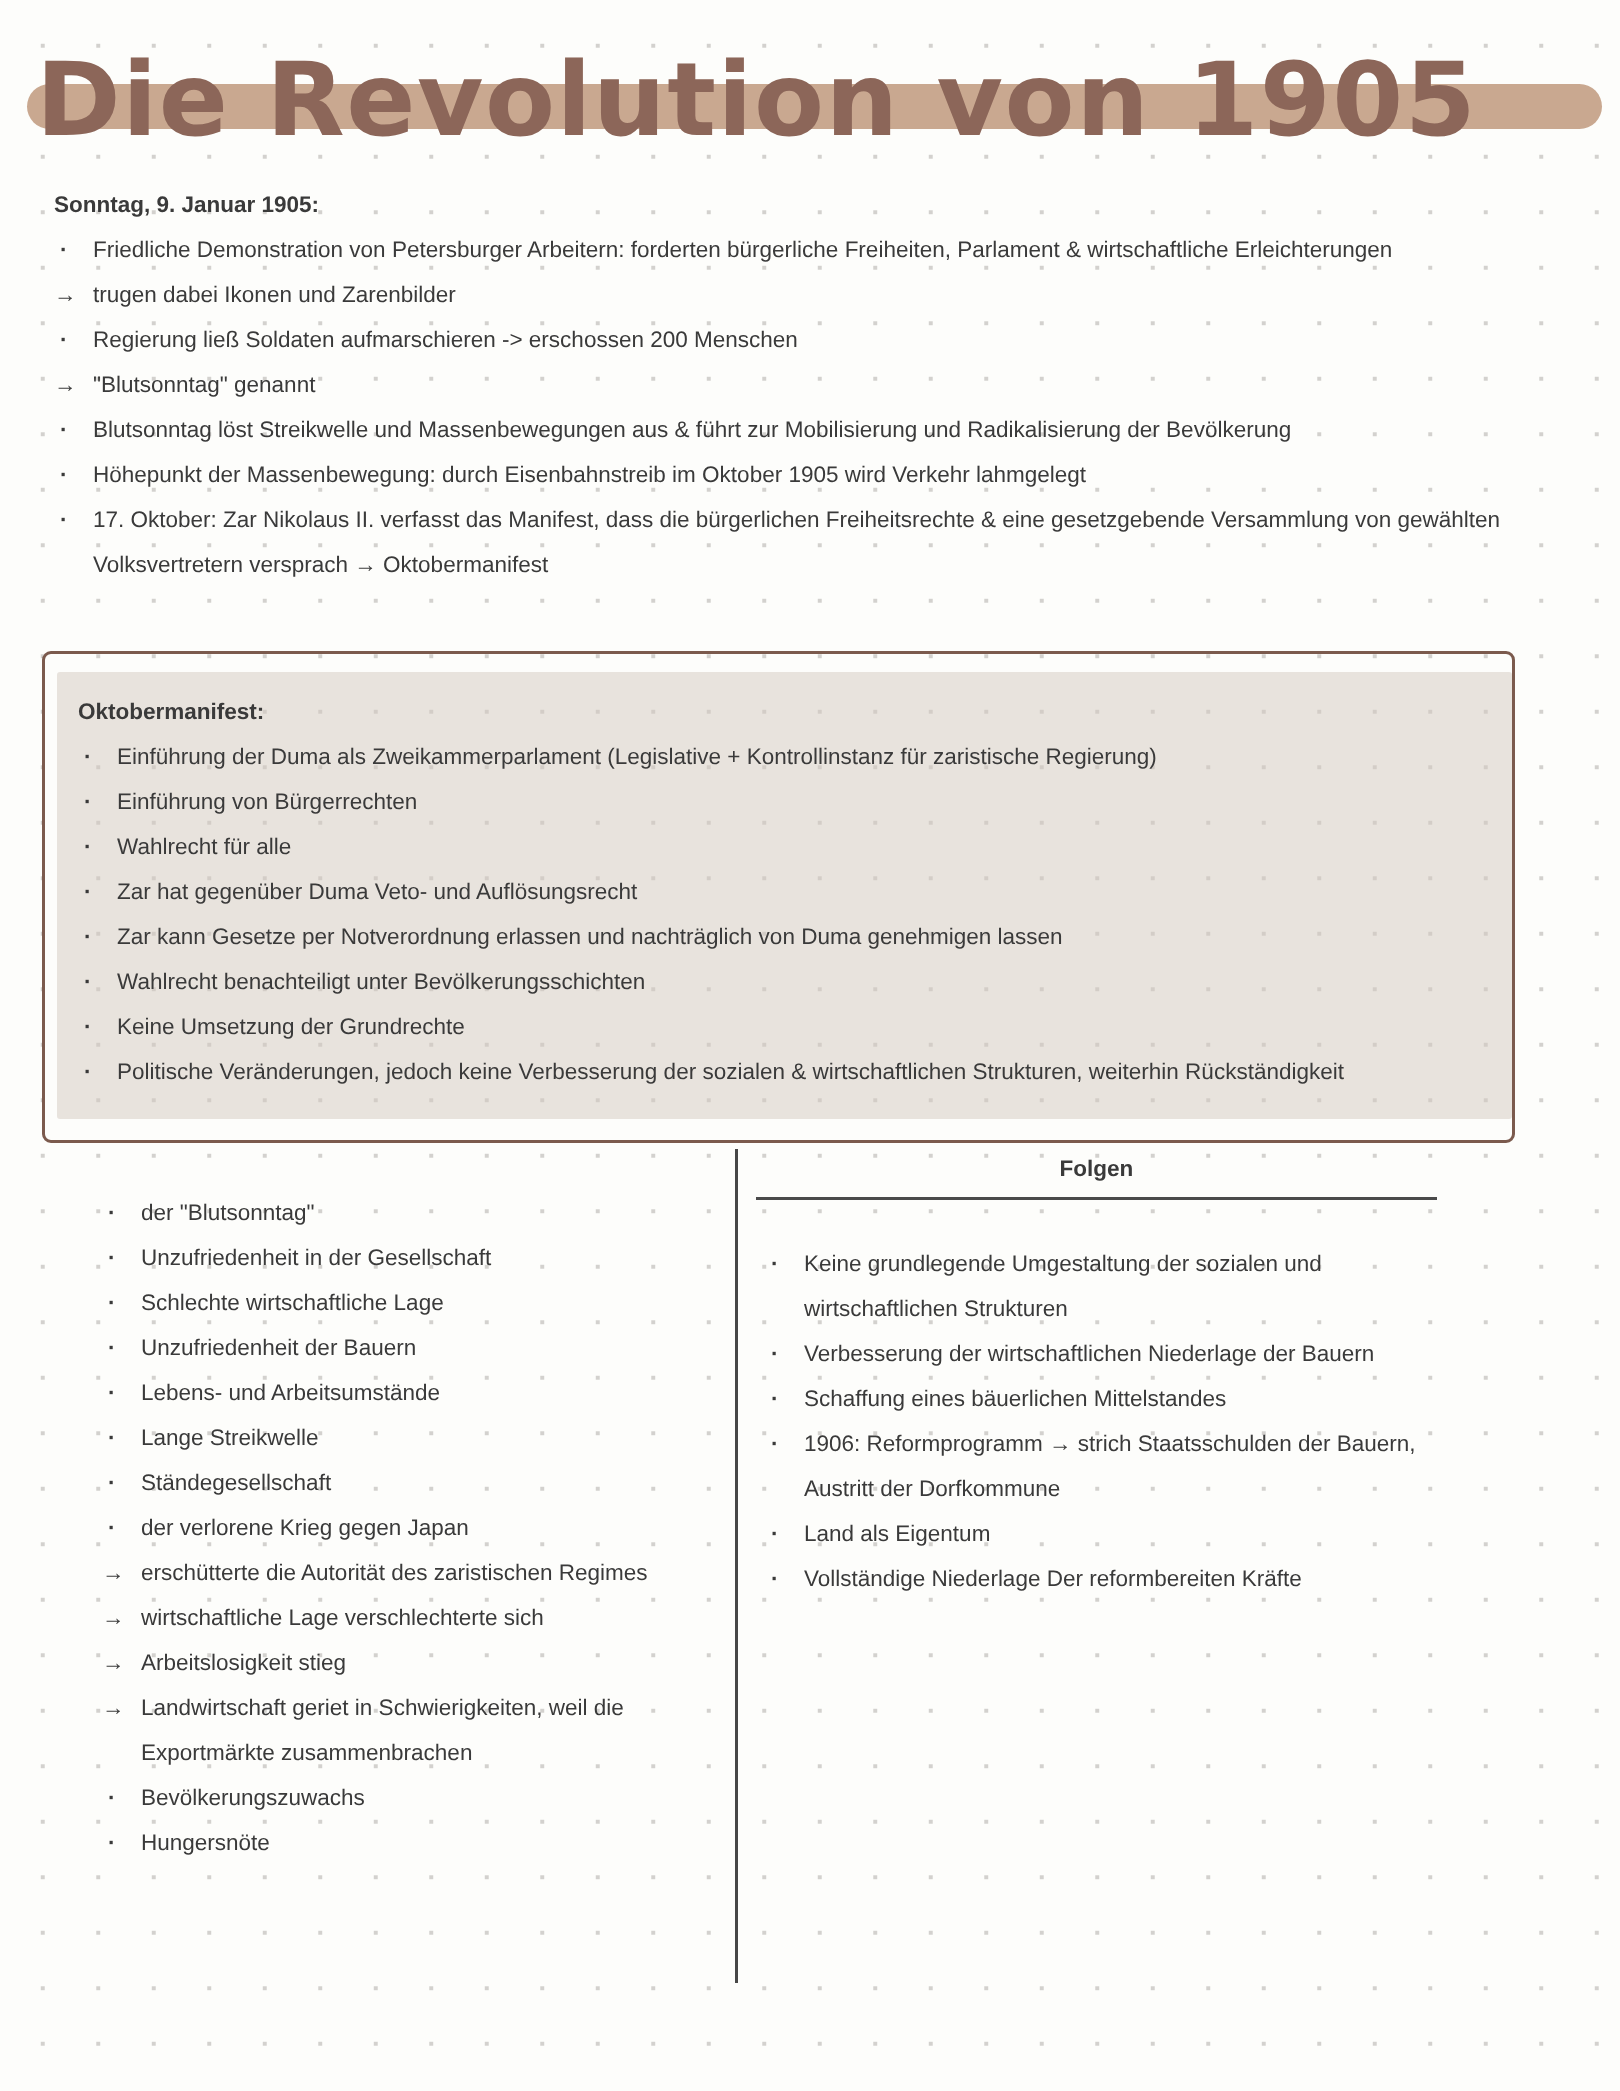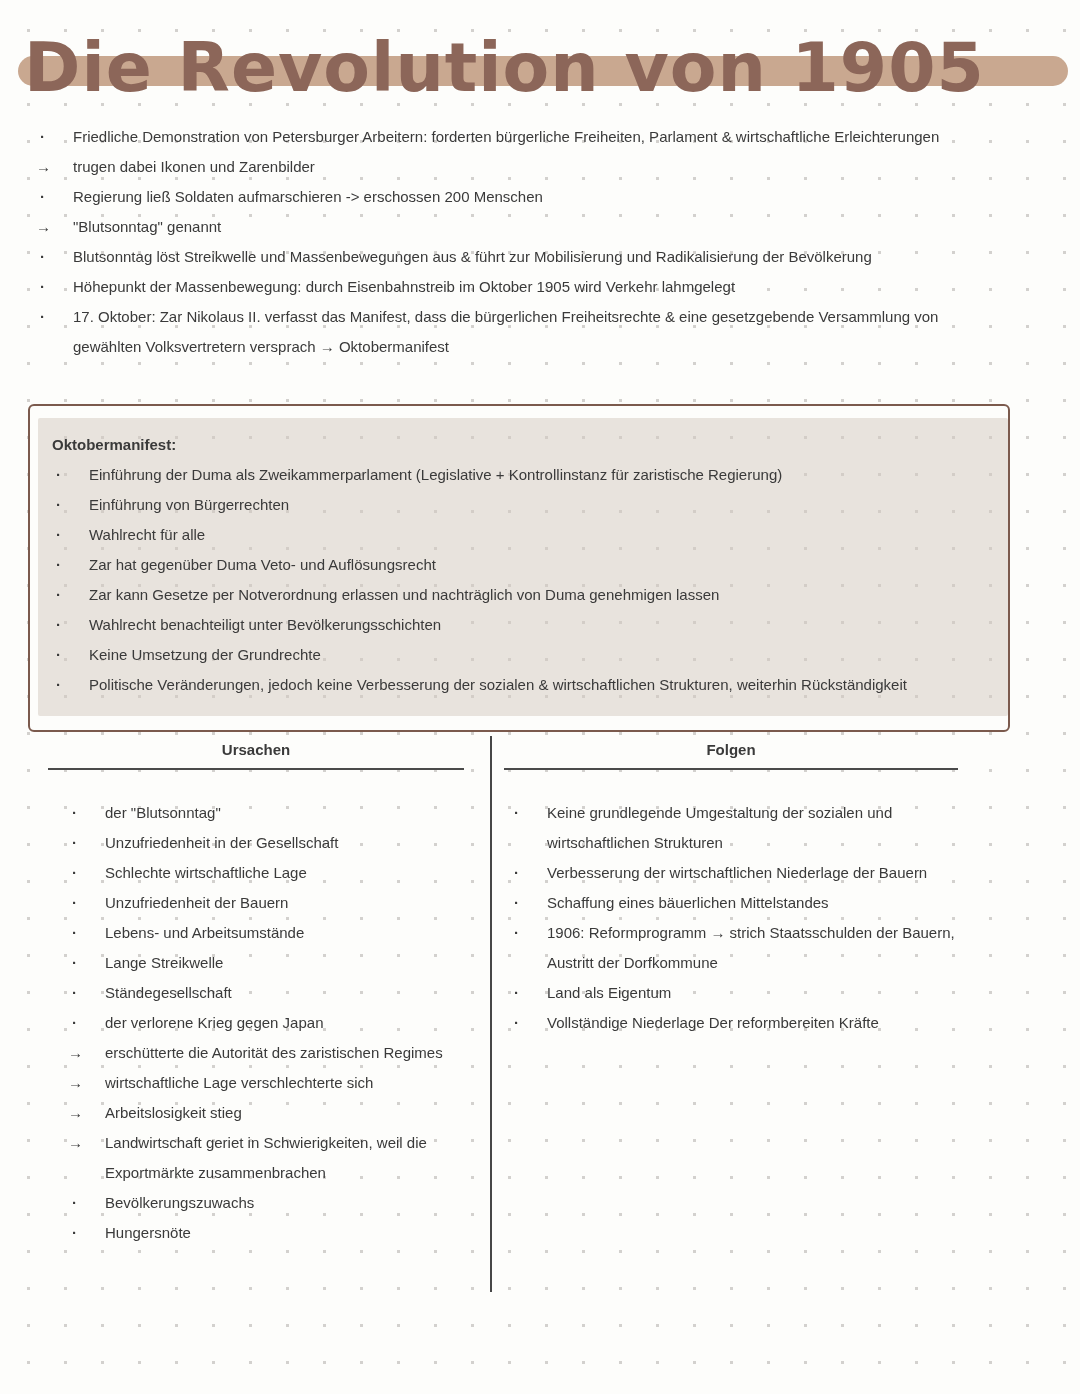--- a/index.html
+++ b/index.html
@@ -38,21 +38,21 @@
     letter-spacing: 1px;
     line-height: 1.05;
     color: #8c6659;
   }
 
   
   .section-heading { line-height: 30px; font-weight: bold; }
   .note-line { display: flex; line-height: 30px; }
   .note-line .marker { flex: 0 0 26px; }
   .note-line.bullet .marker { padding-left: 4px; box-sizing: border-box; font-weight: bold; }
-  .note-line .text { flex: 1; margin-left: 11px; }
+  .note-line .text { flex: 1; }
 
   
   .intro { margin: 28px 0 0 36px; width: 966px; }
 
   
   .manifest-box {
     margin: 42px 70px 0 28px;
     border: 2px solid #7b5a4d;
     border-radius: 6px;
     padding: 12px 0 14px 8px;
@@ -86,20 +86,21 @@
 <body>
 
 <div class="page">
 
   <header class="title-wrap">
     <div class="title-bar"></div>
     <h1 class="title">Die Revolution von 1905</h1>
   </header>
 
   <section class="intro">
+    <div class="section-heading">Sonntag, 9. Januar 1905:</div>
     <div class="note-list">
         <div class="note-line bullet">
           <span class="marker">·</span>
           <span class="text">Friedliche Demonstration von Petersburger Arbeitern: forderten bürgerliche Freiheiten, Parlament &amp; wirtschaftliche Erleichterungen</span>
         </div>
         <div class="note-line arrow">
           <span class="marker">→</span>
           <span class="text">trugen dabei Ikonen und Zarenbilder</span>
         </div>
         <div class="note-line bullet">
@@ -162,21 +163,20 @@
           <div class="note-line bullet">
             <span class="marker">·</span>
             <span class="text">Politische Veränderungen, jedoch keine Verbesserung der sozialen &amp; wirtschaftlichen Strukturen, weiterhin Rückständigkeit</span>
           </div>
         </div>
     </div>
   </section>
 
   <section class="columns">
     <div class="col col-left">
-      <div class="col-header">Ursachen</div>
       <div class="note-list col-list">
           <div class="note-line bullet">
             <span class="marker">·</span>
             <span class="text">der "Blutsonntag"</span>
           </div>
           <div class="note-line bullet">
             <span class="marker">·</span>
             <span class="text">Unzufriedenheit in der Gesellschaft</span>
           </div>
           <div class="note-line bullet">

